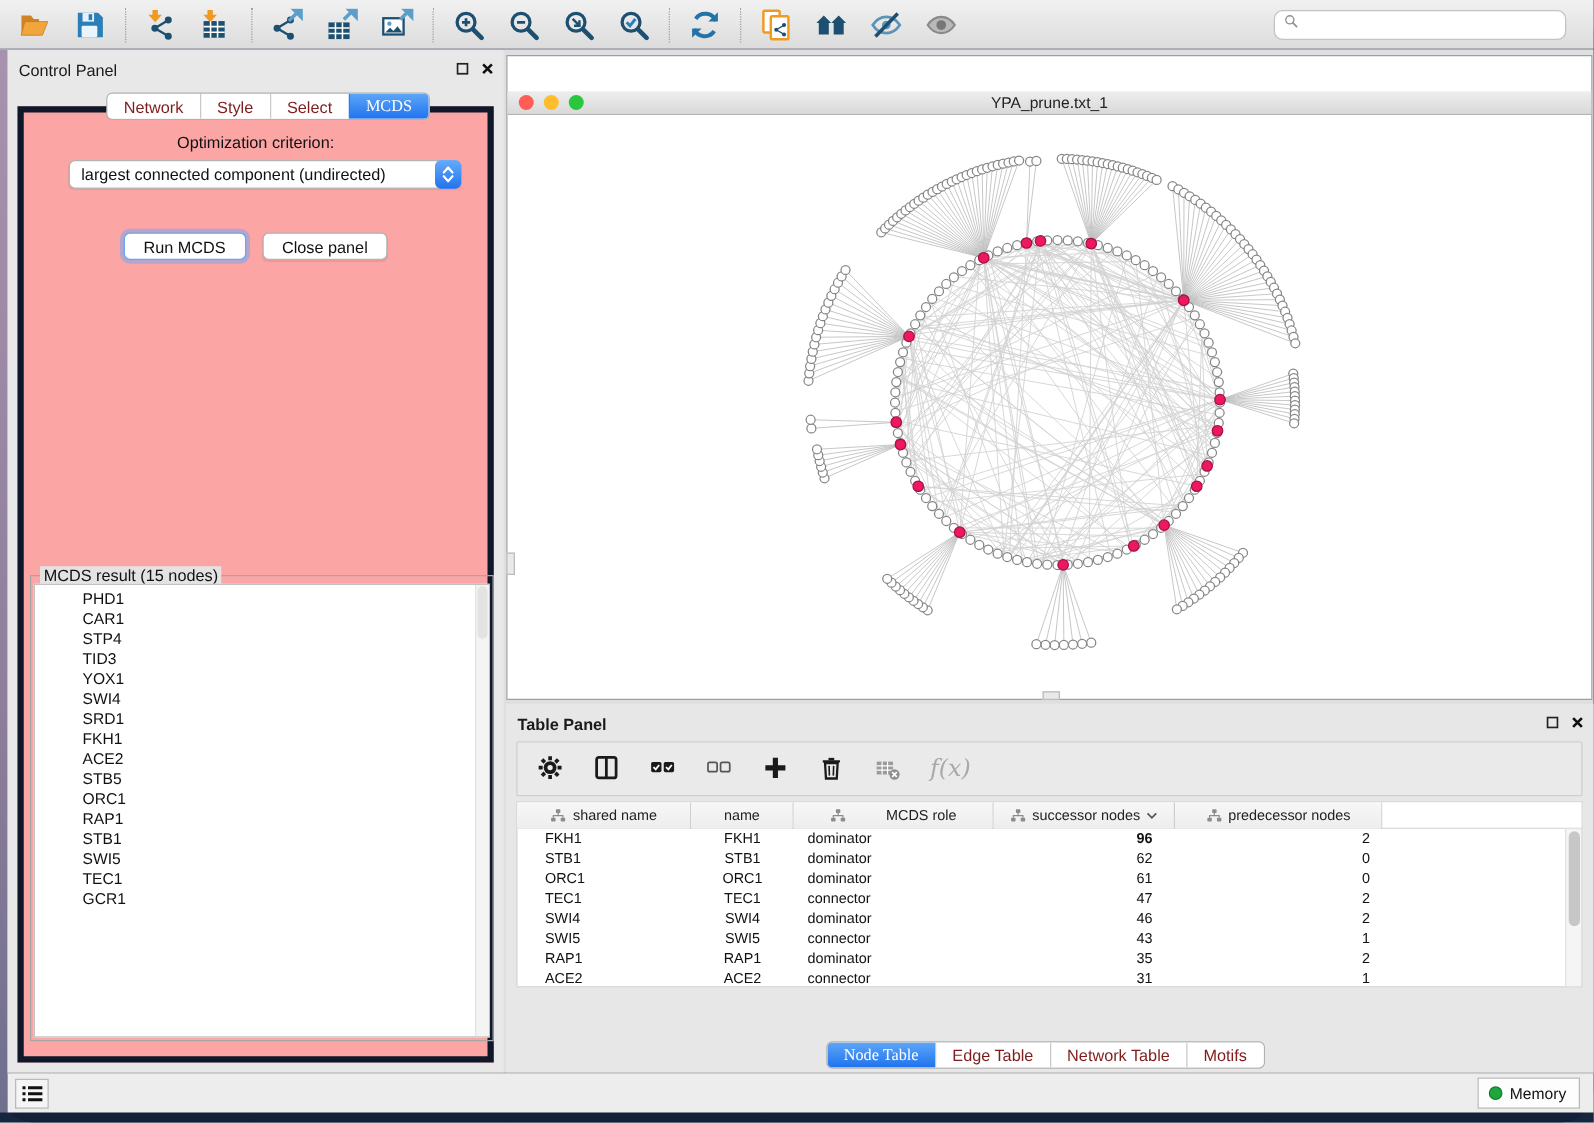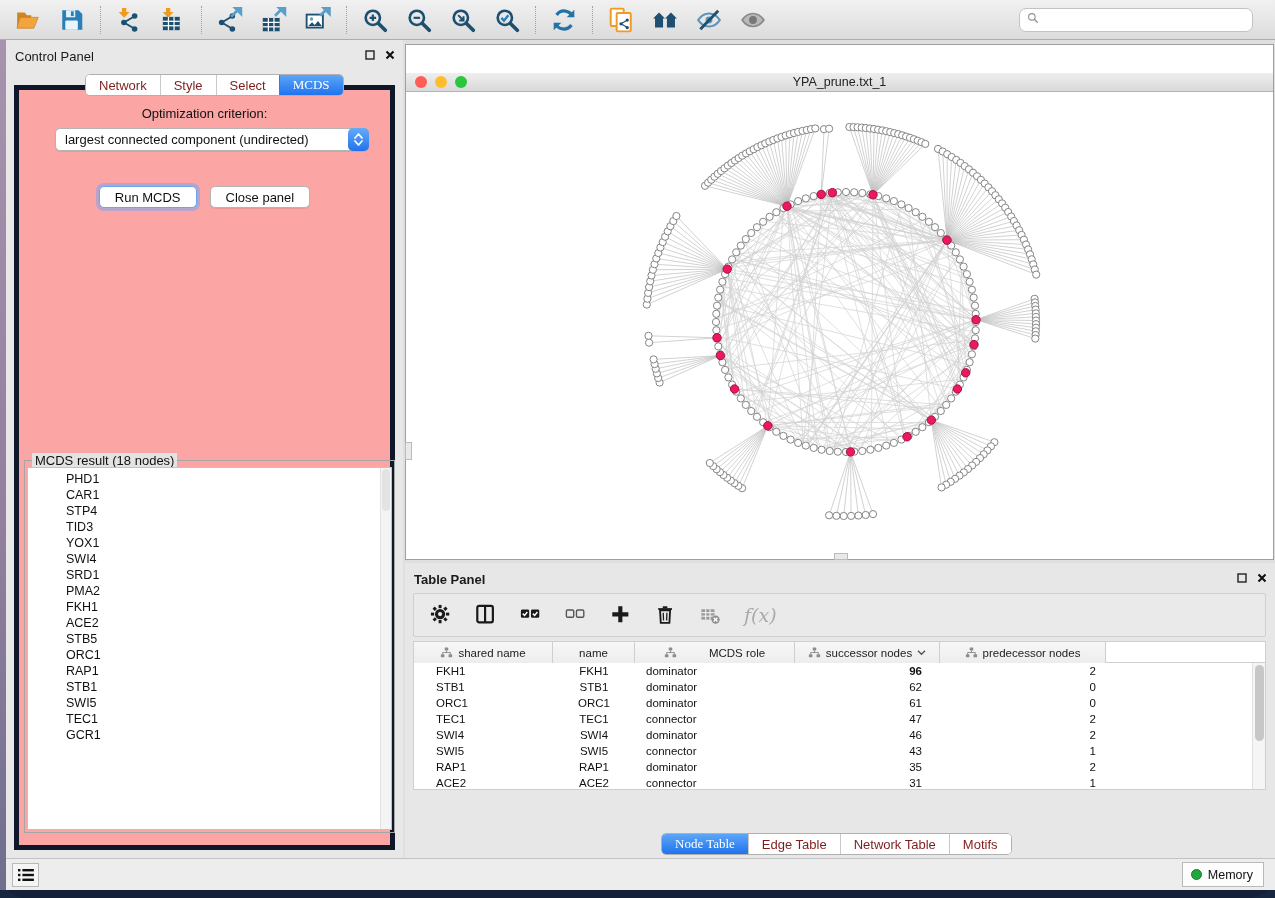--- a/index.html
+++ b/index.html
@@ -340,31 +340,30 @@
             <path d="M2 9l3.5 4L9 9" fill="none" stroke="#fff" stroke-width="1.7" stroke-linecap="round" stroke-linejoin="round"></path>
           </svg>
         </span>
       </div>
       <div class="btn-row">
         <button class="mac-btn focused">Run MCDS</button>
         <button class="mac-btn">Close panel</button>
       </div>
 
       <div class="result-group">
-        <span class="result-legend">MCDS result (18 nodes)</span>
+        <span class="result-legend">MCDS result (15 nodes)</span>
         <div class="result-list">
           <div class="result-items" id="result-items">
               <div>PHD1</div>
               <div>CAR1</div>
               <div>STP4</div>
               <div>TID3</div>
               <div>YOX1</div>
               <div>SWI4</div>
               <div>SRD1</div>
-              <div>PMA2</div>
               <div>FKH1</div>
               <div>ACE2</div>
               <div>STB5</div>
               <div>ORC1</div>
               <div>RAP1</div>
               <div>STB1</div>
               <div>SWI5</div>
               <div>TEC1</div>
               <div>GCR1</div>
             </div>

